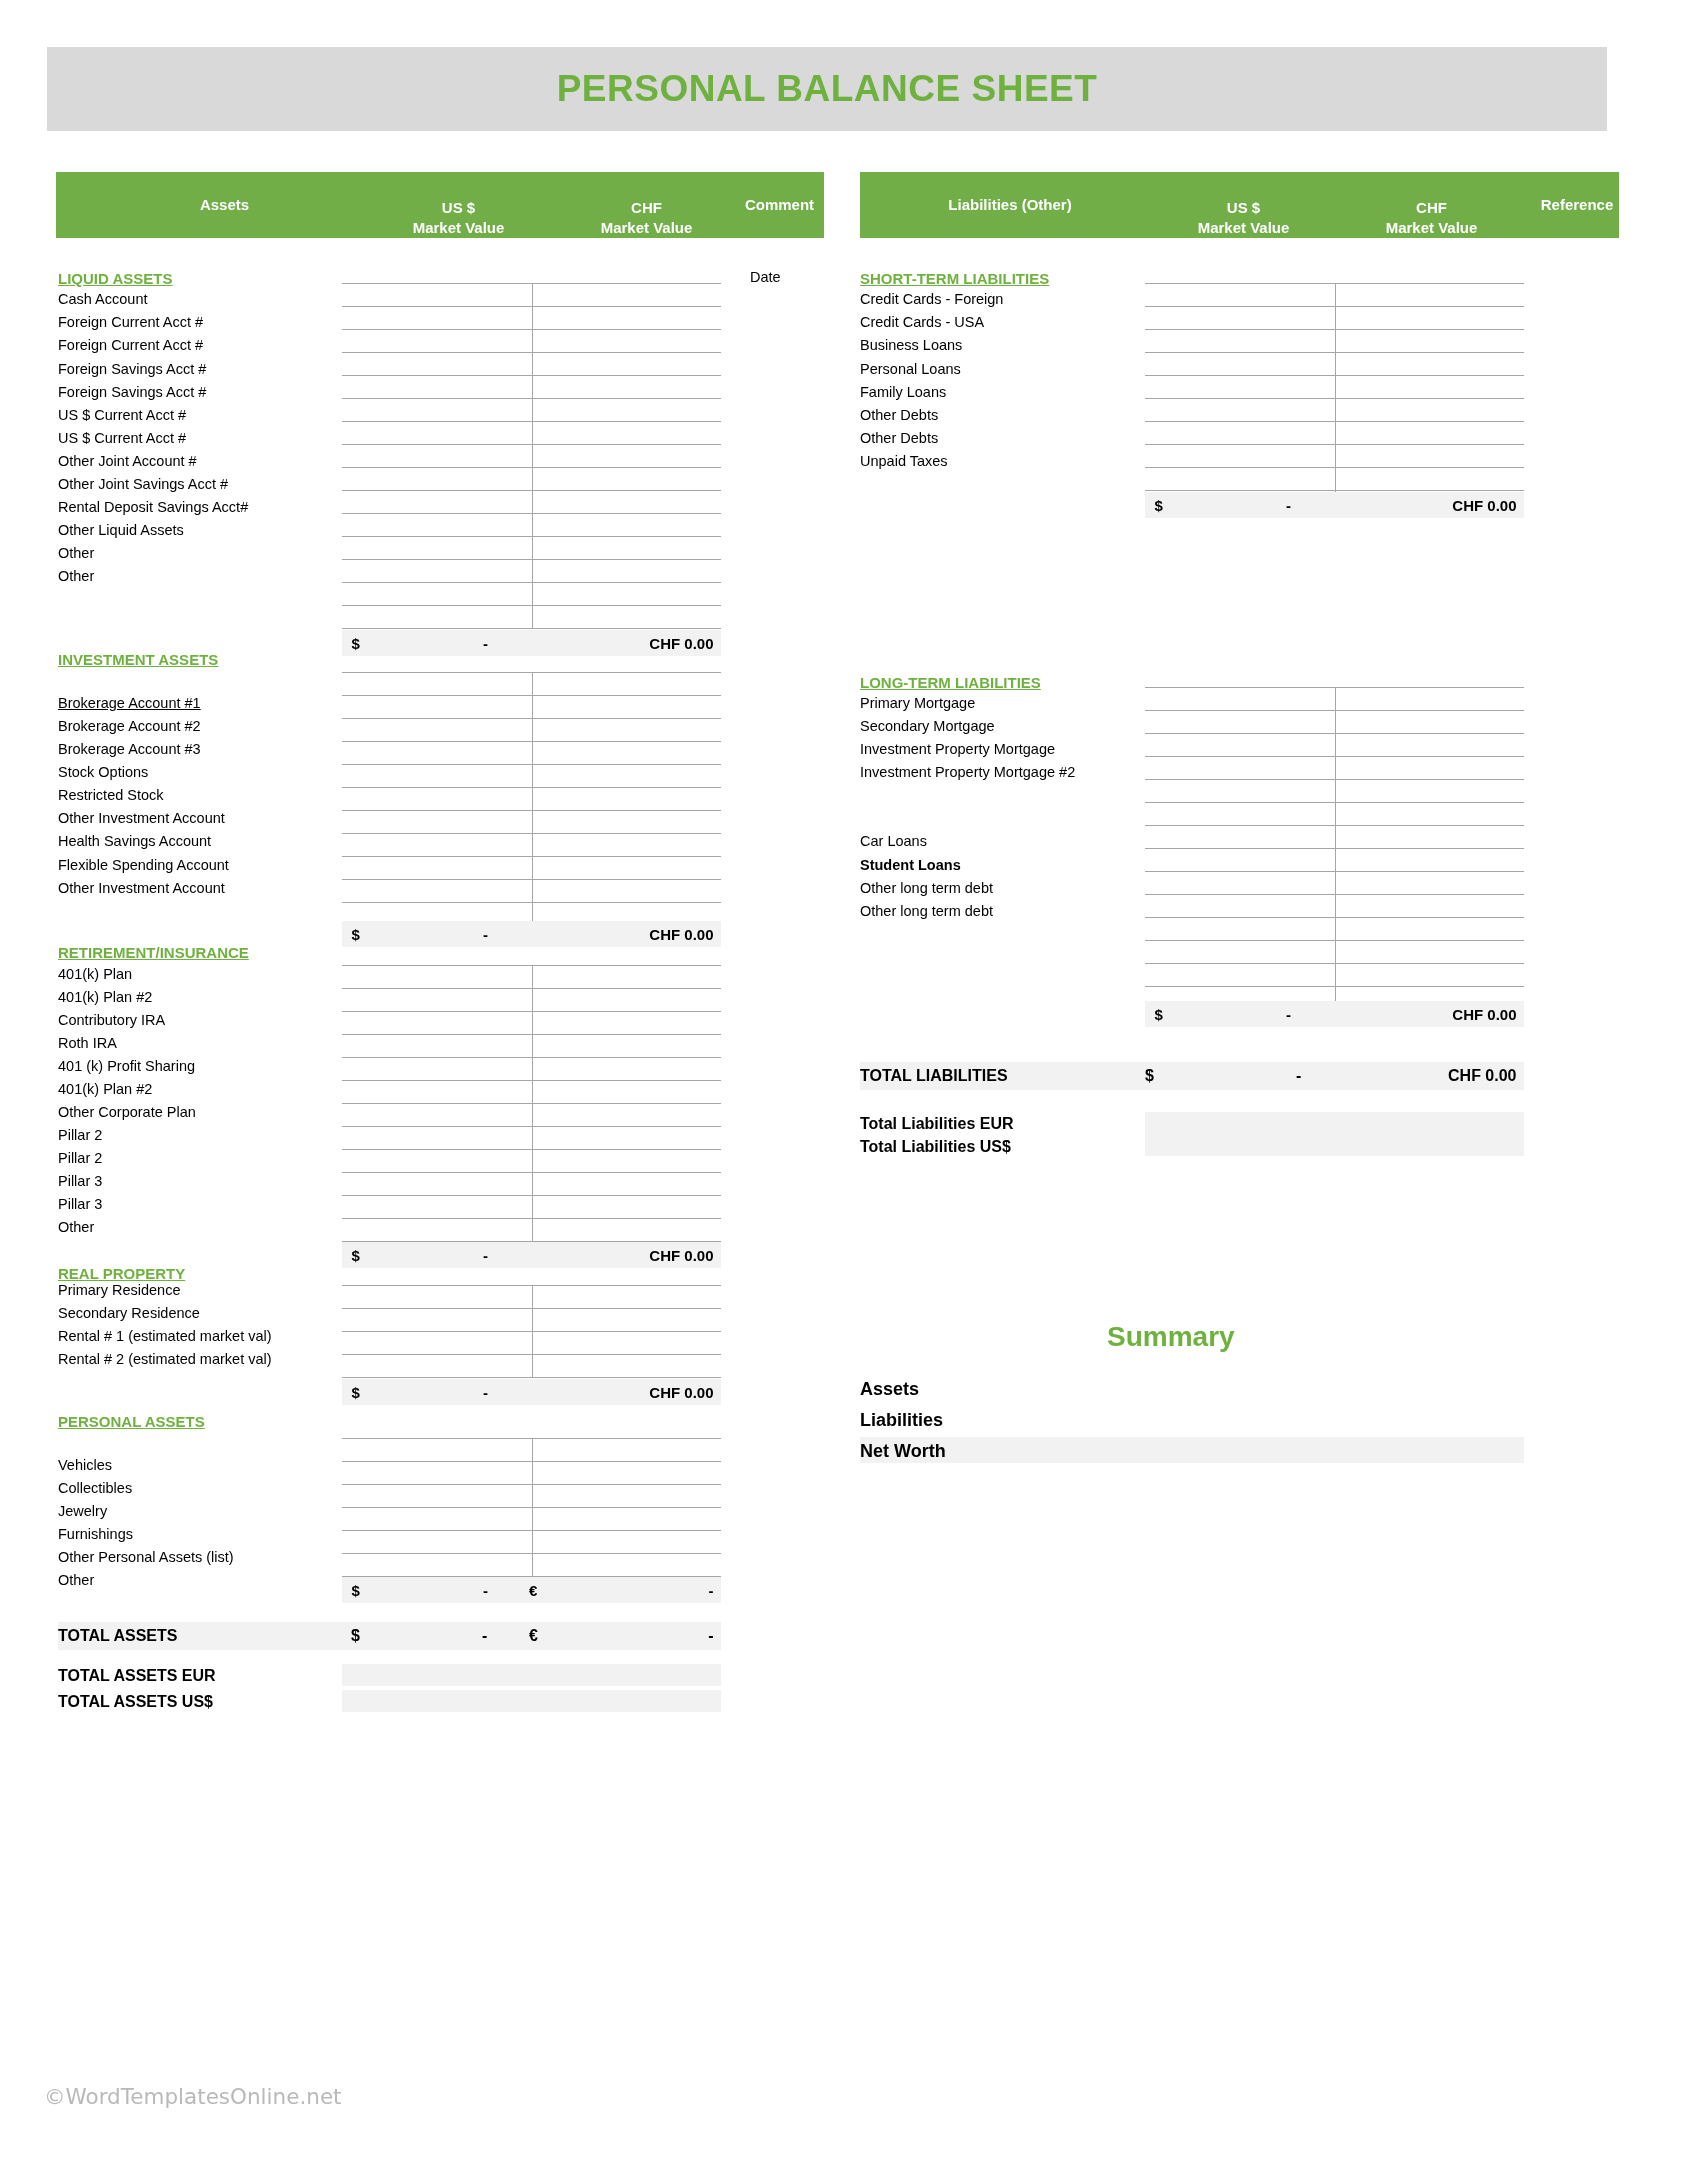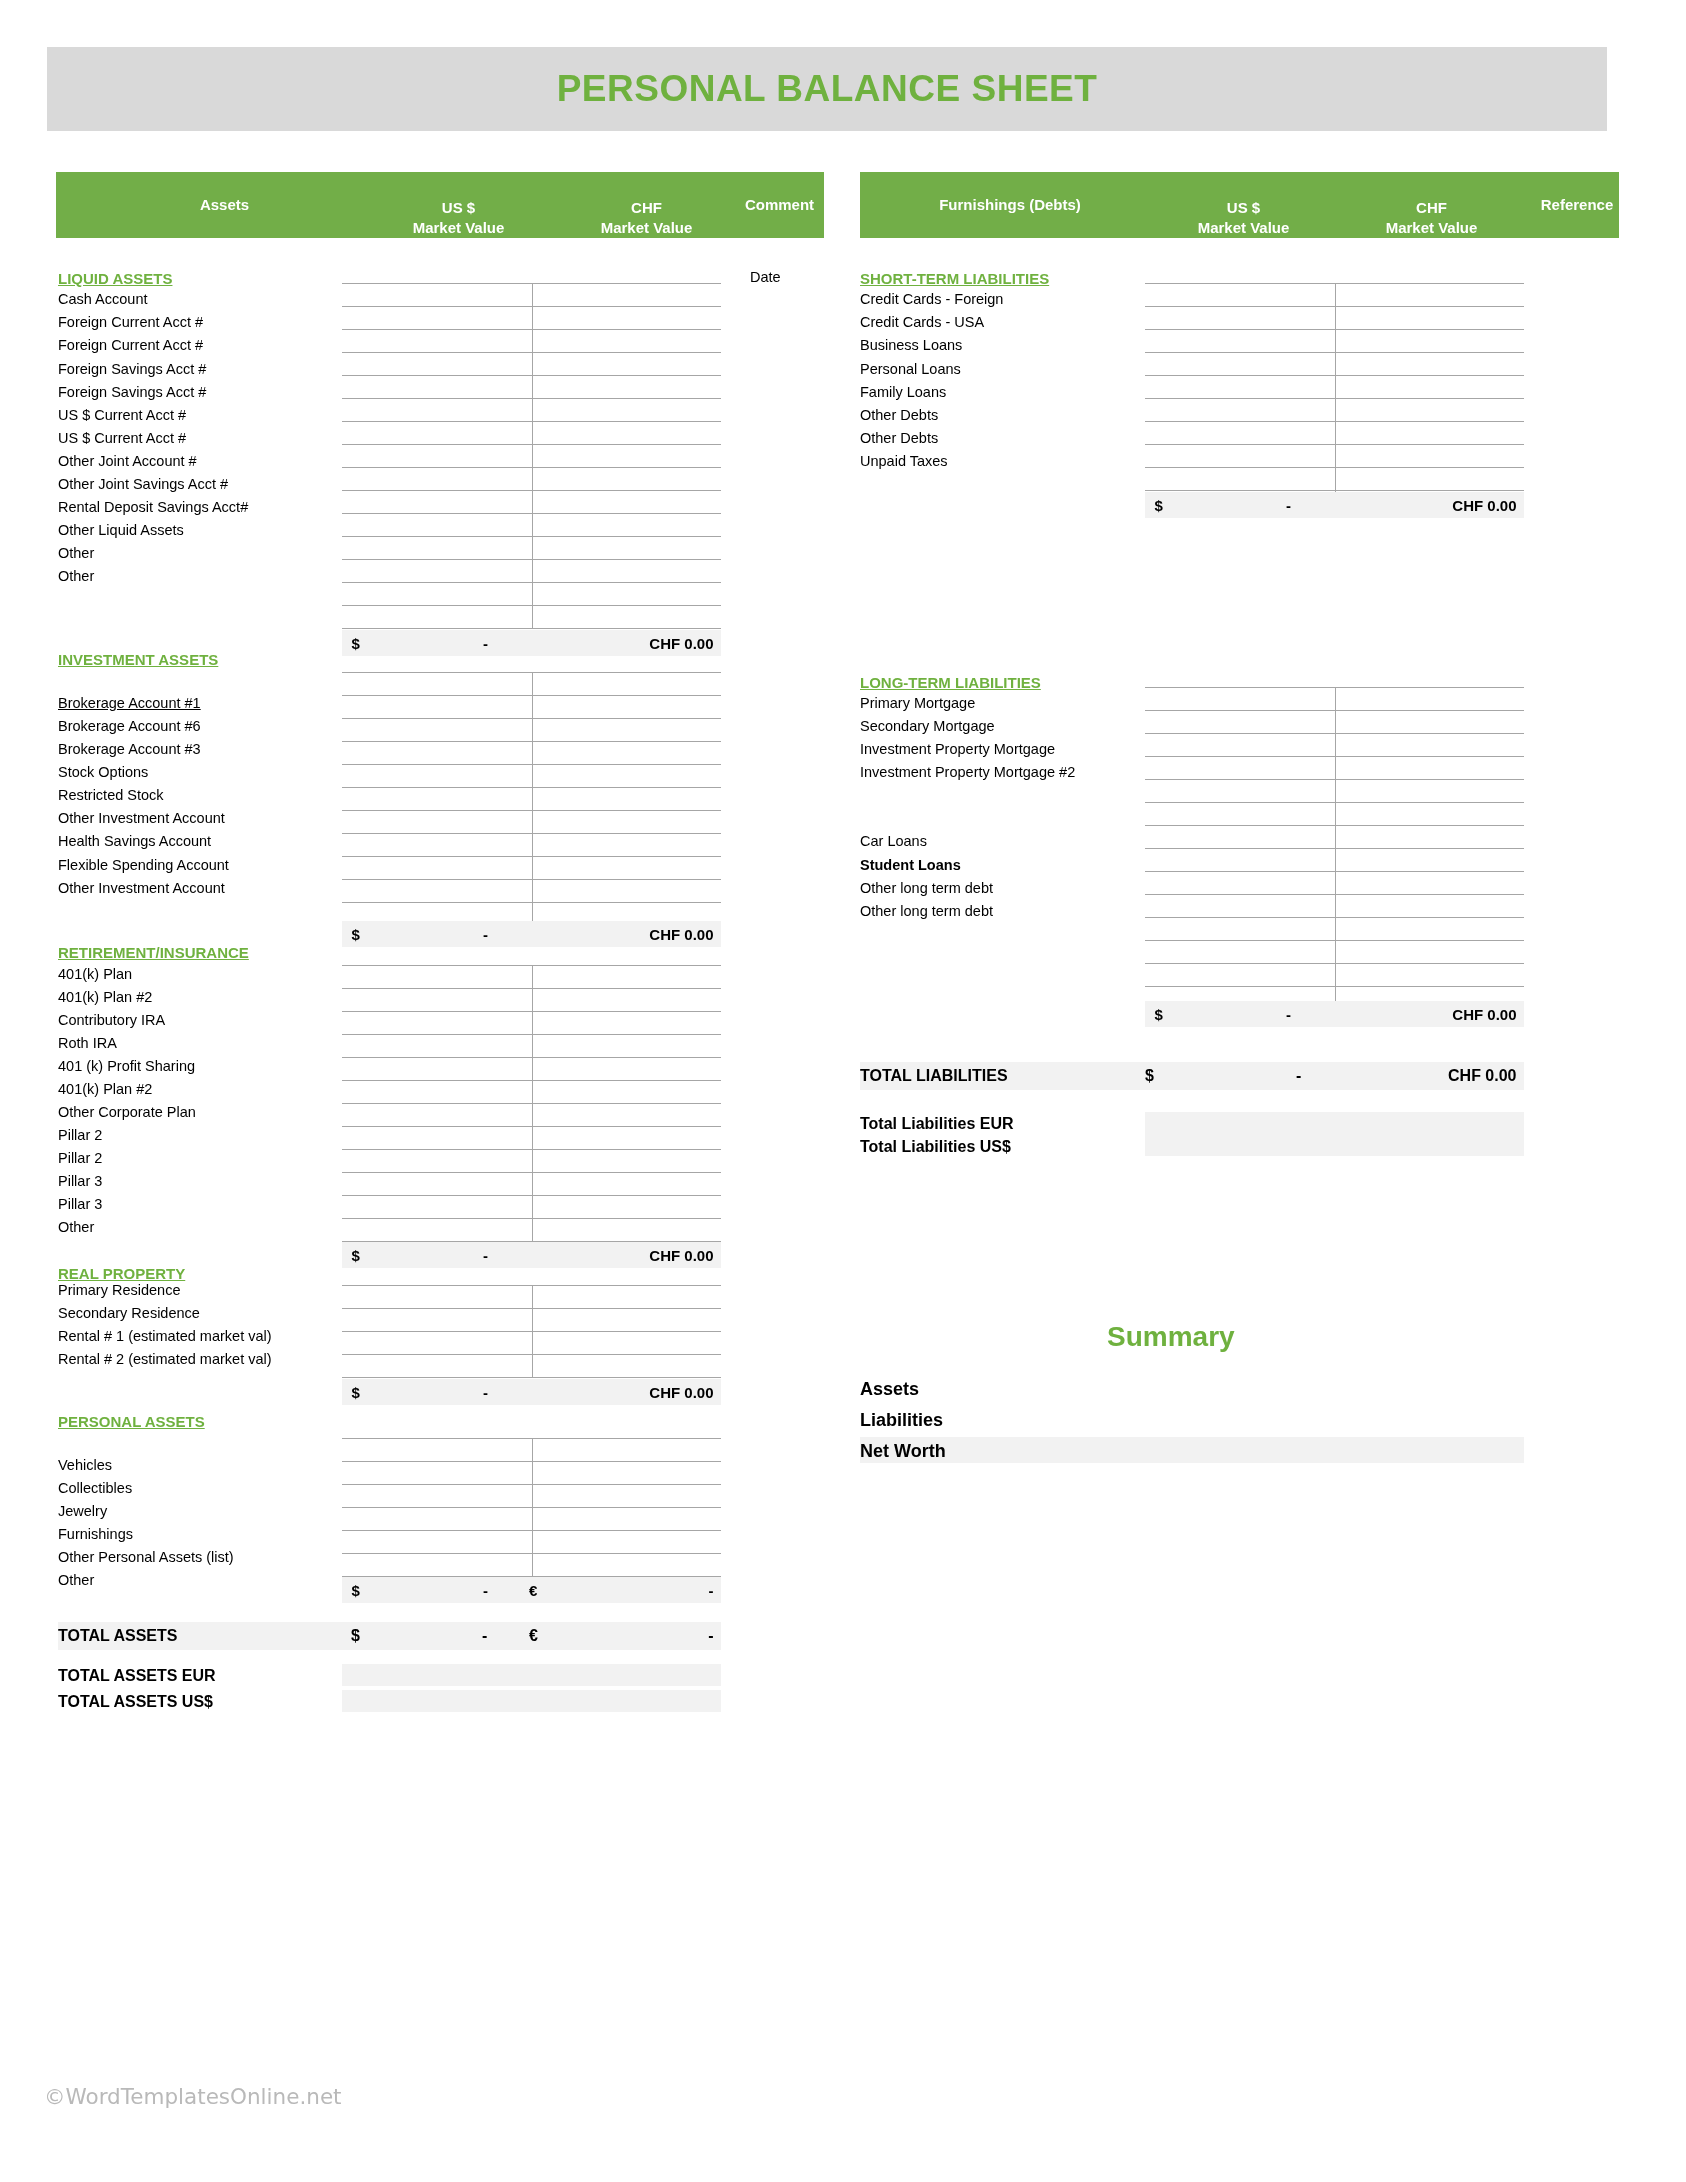--- a/index.html
+++ b/index.html
@@ -128,21 +128,21 @@
     <span>CHF</span>
     <span>Market Value</span>
   </div>
   <div class="cell single" style="left:679px;width:89px;">
     <span>Comment</span>
   </div>
 </div>
 
 <div class="hdr hdr-right">
   <div class="cell single" style="left:19px;width:262px;">
-    <span>Furnishings (Debts)</span>
+    <span>Liabilities (Other)</span>
   </div>
   <div class="cell" style="left:290px;width:187px;">
     <span>US $</span>
     <span>Market Value</span>
   </div>
   <div class="cell" style="left:478px;width:187px;">
     <span>CHF</span>
     <span>Market Value</span>
   </div>
   <div class="cell single" style="left:661px;width:112px;">
@@ -188,21 +188,21 @@
   </div>
 <div class="subtotal" style="left:342px; top:630px; width:379px;">
   <span class="cur" style="left:9.4px;">$</span>
   <span class="amt" style="left:141px;">-</span>
   <span class="amt" style="right:7.5px;">CHF 0.00</span>
 </div>
 
 <div class="sec-title" style="left:58px; top:651px;">INVESTMENT ASSETS</div>
 <div id="inv-labels">
     <div class="row-label" style="left: 58px; top: 695px; text-decoration: underline;">Brokerage Account #1</div>
-    <div class="row-label" style="left: 58px; top: 718px;">Brokerage Account #6</div>
+    <div class="row-label" style="left: 58px; top: 718px;">Brokerage Account #2</div>
     <div class="row-label" style="left: 58px; top: 741px;">Brokerage Account #3</div>
     <div class="row-label" style="left: 58px; top: 764px;">Stock Options</div>
     <div class="row-label" style="left: 58px; top: 787px;">Restricted Stock</div>
     <div class="row-label" style="left: 58px; top: 810px;">Other Investment Account</div>
     <div class="row-label" style="left: 58px; top: 833px;">Health Savings Account</div>
     <div class="row-label" style="left: 58px; top: 857px;">Flexible Spending Account</div>
     <div class="row-label" style="left: 58px; top: 880px;">Other Investment Account</div>
   </div>
 <div class="grid" id="grid-inv" style="left:342px; top:672px; width:379px;">
     <div class="divider" style="left: 190px;"></div>

